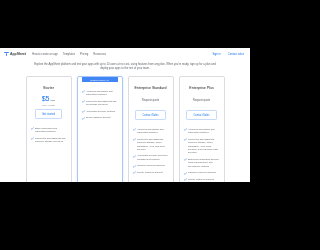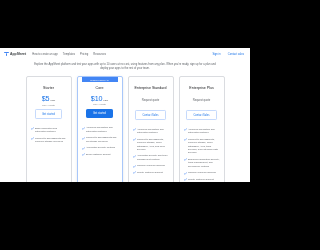--- a/index.html
+++ b/index.html
@@ -106,29 +106,20 @@
                 <path d="M1 6.5 L4.2 9.5 L11 2" fill="none" stroke="#4285f4" stroke-width="2.2" stroke-linecap="round" stroke-linejoin="round"></path>
               </svg>
             </span>
           <span class="feat-txt">Connect to spreadsheets and cloud file storage providers</span>
         </div>
       </div>
     </div>
 
     <div class="card featured">
       <div class="badge">MOST POPULAR</div>
-      <div class="card-body">
-        <div class="plan-name">Core</div>
-        <div class="price-row">
-          <span class="price">$10</span>
-          <span class="price-unit">USD</span>
-        </div>
-        <div class="price-sub">user / month</div>
-        <div class="btn btn-solid">Get started</div>
-      </div>
       <div class="feat-list">
         <div class="feat">
           <span class="check">
               <svg viewBox="0 0 12 12" width="3" height="3">
                 <path d="M1 6.5 L4.2 9.5 L11 2" fill="none" stroke="#4285f4" stroke-width="2.2" stroke-linecap="round" stroke-linejoin="round"></path>
               </svg>
             </span>
           <span class="feat-txt">Advanced application and automation features</span>
         </div>
         <div class="feat">

